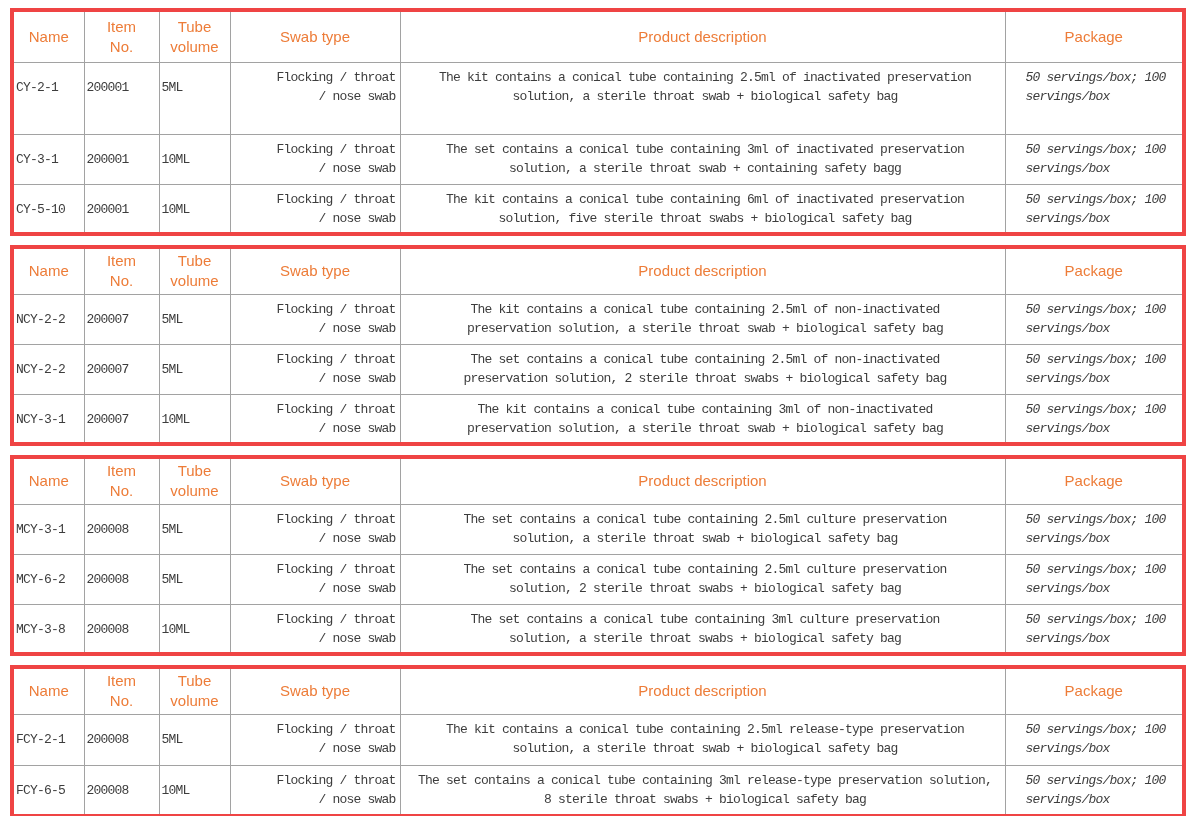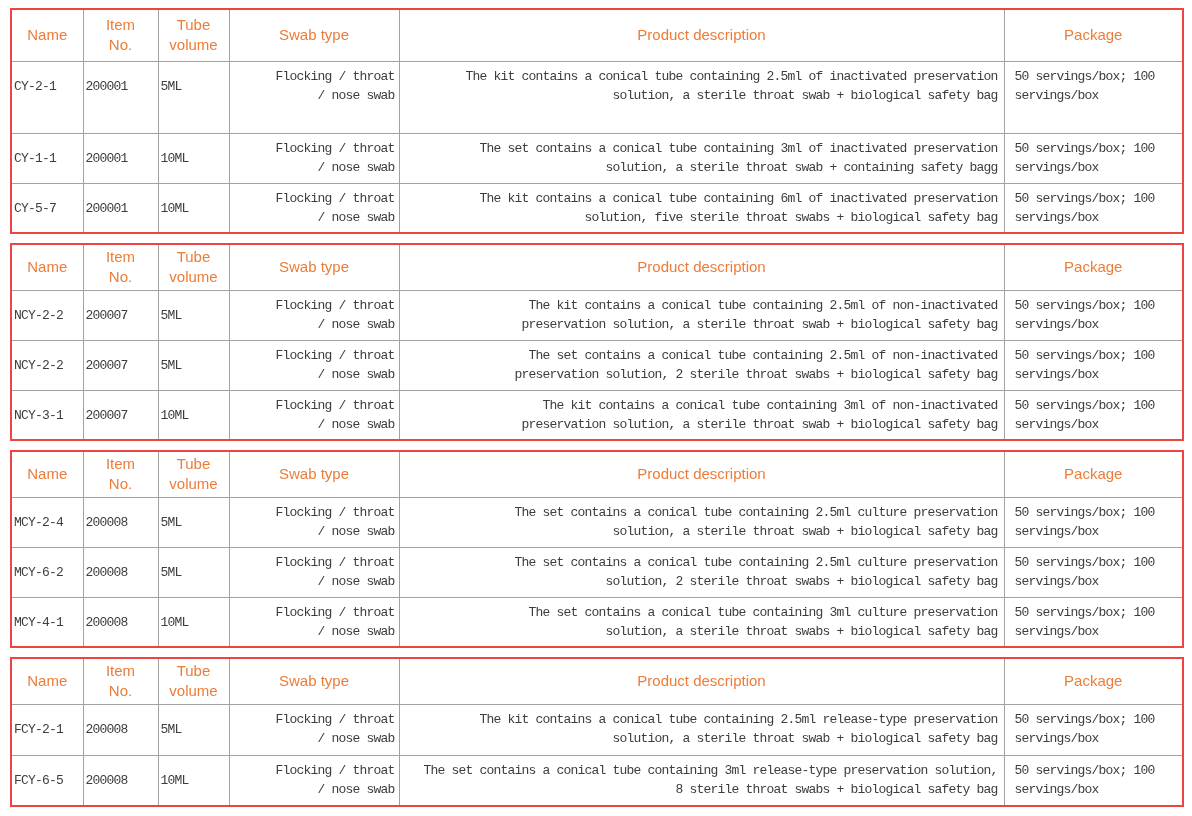--- a/index.html
+++ b/index.html
@@ -9,21 +9,21 @@
   }
   body {
     width: 1192px;
     padding: 8px 10px;
     font-family: "Liberation Sans", sans-serif;
   }
   table.product-table {
     border-collapse: collapse;
     table-layout: fixed;
     width: 1172px;
-    border: 2px solid #ef4444;
+    border: 4px solid #ef4444;
     margin: 0 0 9px 0;
     background: #ffffff;
   }
   table.product-table:last-child { margin-bottom: 0; }
   .w0 { width: 72px; }
   .w1 { width: 75px; }
   .w2 { width: 71px; }
   .w3 { width: 170px; }
   .w4 { width: 605px; }
   .w5 { width: 179px; }
@@ -44,22 +44,22 @@
     letter-spacing: -0.8px;
     line-height: 1.5;
     color: #3d3d3d;
     vertical-align: top;
     height: 50px;
   }
   .t0 tbody tr:first-child td { height: 72px; }
   .t3 td { height: 51px; }
   .c0, .c1, .c2 { padding: 15px 2px 2px; }
   .c3 { text-align: right; padding: 5px 4px 2px; white-space: pre-line; }
-  .c4 { text-align: right; padding: 5px 6px 2px 11px; white-space: pre-line; }
-  .c5 { text-align: left; padding: 5px 4px 2px 10px; white-space: pre-line; }
+  .c4 { text-align: center; padding: 5px 6px 2px 11px; white-space: pre-line; }
+  .c5 { text-align: left; padding: 5px 4px 2px 20px; white-space: pre-line; font-style: italic; }
 </style>
 </head>
 <body>
 
 <table class="product-table t0">
   <colgroup>
       <col class="w0">
       <col class="w1">
       <col class="w2">
       <col class="w3">
@@ -84,32 +84,32 @@
       <td class="c1">200001</td>
       <td class="c2">5ML</td>
       <td class="c3">Flocking / throat
 / nose swab</td>
       <td class="c4">The kit contains a conical tube containing 2.5ml of inactivated preservation
 solution, a sterile throat swab + biological safety bag</td>
       <td class="c5">50 servings/box; 100
 servings/box</td>
     </tr>
     <tr>
-      <td class="c0">CY-1-1</td>
+      <td class="c0">CY-3-1</td>
       <td class="c1">200001</td>
       <td class="c2">10ML</td>
       <td class="c3">Flocking / throat
 / nose swab</td>
       <td class="c4">The set contains a conical tube containing 3ml of inactivated preservation
 solution, a sterile throat swab + containing safety bagg</td>
       <td class="c5">50 servings/box; 100
 servings/box</td>
     </tr>
     <tr>
-      <td class="c0">CY-5-7</td>
+      <td class="c0">CY-5-10</td>
       <td class="c1">200001</td>
       <td class="c2">10ML</td>
       <td class="c3">Flocking / throat
 / nose swab</td>
       <td class="c4">The kit contains a conical tube containing 6ml of inactivated preservation
 solution, five sterile throat swabs + biological safety bag</td>
       <td class="c5">50 servings/box; 100
 servings/box</td>
     </tr>
   </tbody>
@@ -189,21 +189,21 @@
 No.</th>
       <th>Tube
 volume</th>
       <th>Swab type</th>
       <th>Product description</th>
       <th>Package</th>
     </tr>
   </thead>
   <tbody>
     <tr>
-      <td class="c0">MCY-2-4</td>
+      <td class="c0">MCY-3-1</td>
       <td class="c1">200008</td>
       <td class="c2">5ML</td>
       <td class="c3">Flocking / throat
 / nose swab</td>
       <td class="c4">The set contains a conical tube containing 2.5ml culture preservation
 solution, a sterile throat swab + biological safety bag</td>
       <td class="c5">50 servings/box; 100
 servings/box</td>
     </tr>
     <tr>
@@ -211,21 +211,21 @@
       <td class="c1">200008</td>
       <td class="c2">5ML</td>
       <td class="c3">Flocking / throat
 / nose swab</td>
       <td class="c4">The set contains a conical tube containing 2.5ml culture preservation
 solution, 2 sterile throat swabs + biological safety bag</td>
       <td class="c5">50 servings/box; 100
 servings/box</td>
     </tr>
     <tr>
-      <td class="c0">MCY-4-1</td>
+      <td class="c0">MCY-3-8</td>
       <td class="c1">200008</td>
       <td class="c2">10ML</td>
       <td class="c3">Flocking / throat
 / nose swab</td>
       <td class="c4">The set contains a conical tube containing 3ml culture preservation
 solution, a sterile throat swabs + biological safety bag</td>
       <td class="c5">50 servings/box; 100
 servings/box</td>
     </tr>
   </tbody>

